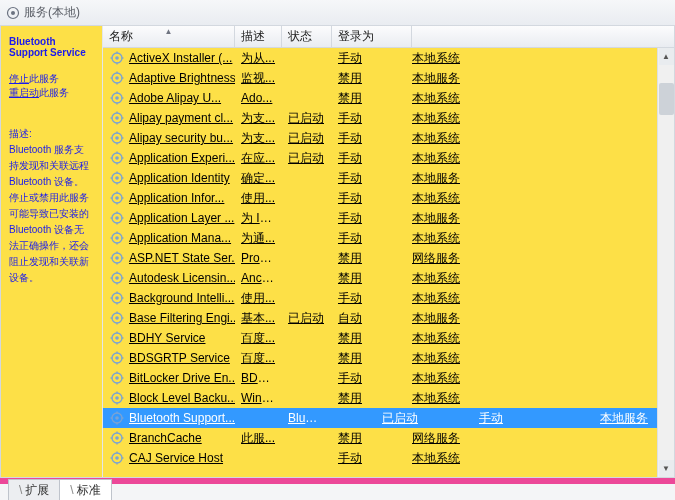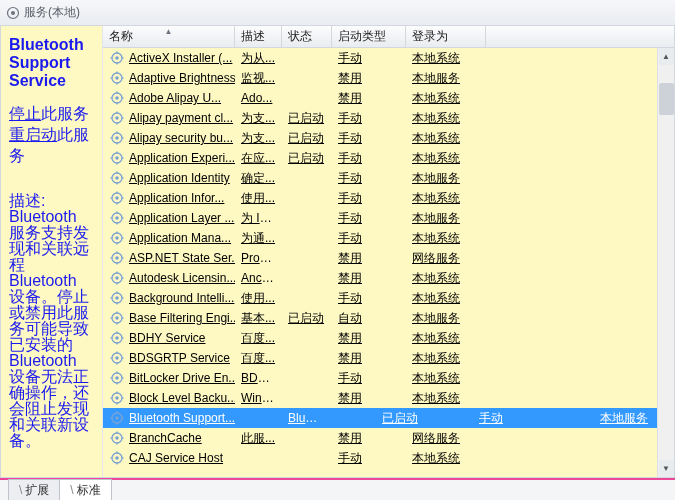--- a/index.html
+++ b/index.html
@@ -9,21 +9,21 @@
     font-size: 12px;
     background: #f0f0f0;
     color: #000;
     width: 675px;
     height: 500px;
     overflow: hidden;
   }
   .root {
     width: 675px;
     height: 500px;
-    background: #fef9c3;
+    background: #fde047;
     position: relative;
   }
   .header {
     height: 26px;
     background: linear-gradient(#f6f7f9,#e9ecf1);
     border-bottom: 1px solid #d3d8df;
     display: flex;
     align-items: center;
     padding-left: 6px;
     color: #5a5e66;
@@ -33,21 +33,21 @@
     display: flex;
     height: 452px;
     border: 1px solid #d3d8df;
     border-top: none;
   }
   .left {
     width: 207px;
     padding: 10px 8px;
     border-right: 1px solid #e3e6ea;
     color: #1a1aee;
-    font-size: 16px;
+    font-size: 10px;
     overflow: hidden;
   }
   .left .svcname { color: #1a1aee; font-weight: bold; margin-bottom: 14px; }
   .left .link { color: #1a1aee; text-decoration: underline; cursor: pointer; margin-top: 24px; }
   .left .descblock { color: #1a1aee; margin-top: 26px; line-height: 16px; }
   .right {
     flex: 1;
     display: flex;
     flex-direction: column;
     position: relative;
@@ -106,21 +106,21 @@
     background: #f0f0f0;
     border-left: 1px solid #dcdfe4;
     display:flex; flex-direction:column; align-items:center;
   }
   .sb-btn { width:15px; height:17px; background:#e9ecef; display:flex; align-items:center; justify-content:center; font-size:8px; color:#555; cursor:pointer;}
   .sb-track { flex:1; width:15px; position:relative; }
   .sb-thumb { position:absolute; top:18px; left:0; width:15px; height:32px; background:#cdd2d8; border-radius:2px; cursor:pointer;}
   .tabs {
     height: 22px;
     display:flex; align-items:flex-end; padding-left:8px;
-    border-top:2px solid #ec4899;
+    border-top:6px solid #ec4899;
     background:#f4f5f7;
   }
   .tab {
     font-size:12px; padding:2px 10px 2px 10px;
     border:1px solid #bfc4cc; border-bottom:none; margin-right:-1px;
     background:#fff; cursor:pointer; color:#333;
     position:relative; top:1px;
   }
   .tab.inactive { background:#eceef1; }
   .tab .slash { color:#888; margin-right:3px; }
@@ -157,23 +157,20 @@
         <div class="col c-name">
           <span class="arrow">▲</span>
           <span>名称</span>
         </div>
         <div class="col c-desc">
             <span>描述</span>
           </div>
         <div class="col c-status">
             <span>状态</span>
           </div>
-        <div class="col c-start">
-            <span>启动类型</span>
-          </div>
         <div class="col c-logon">
             <span>登录为</span>
           </div>
       </div>
 
       <div class="rows" id="rows">
           <div class="row">
             <div class="cell c-name">
               <span class="gear">
                 <svg width="14" height="14" viewBox="0 0 14 14">

